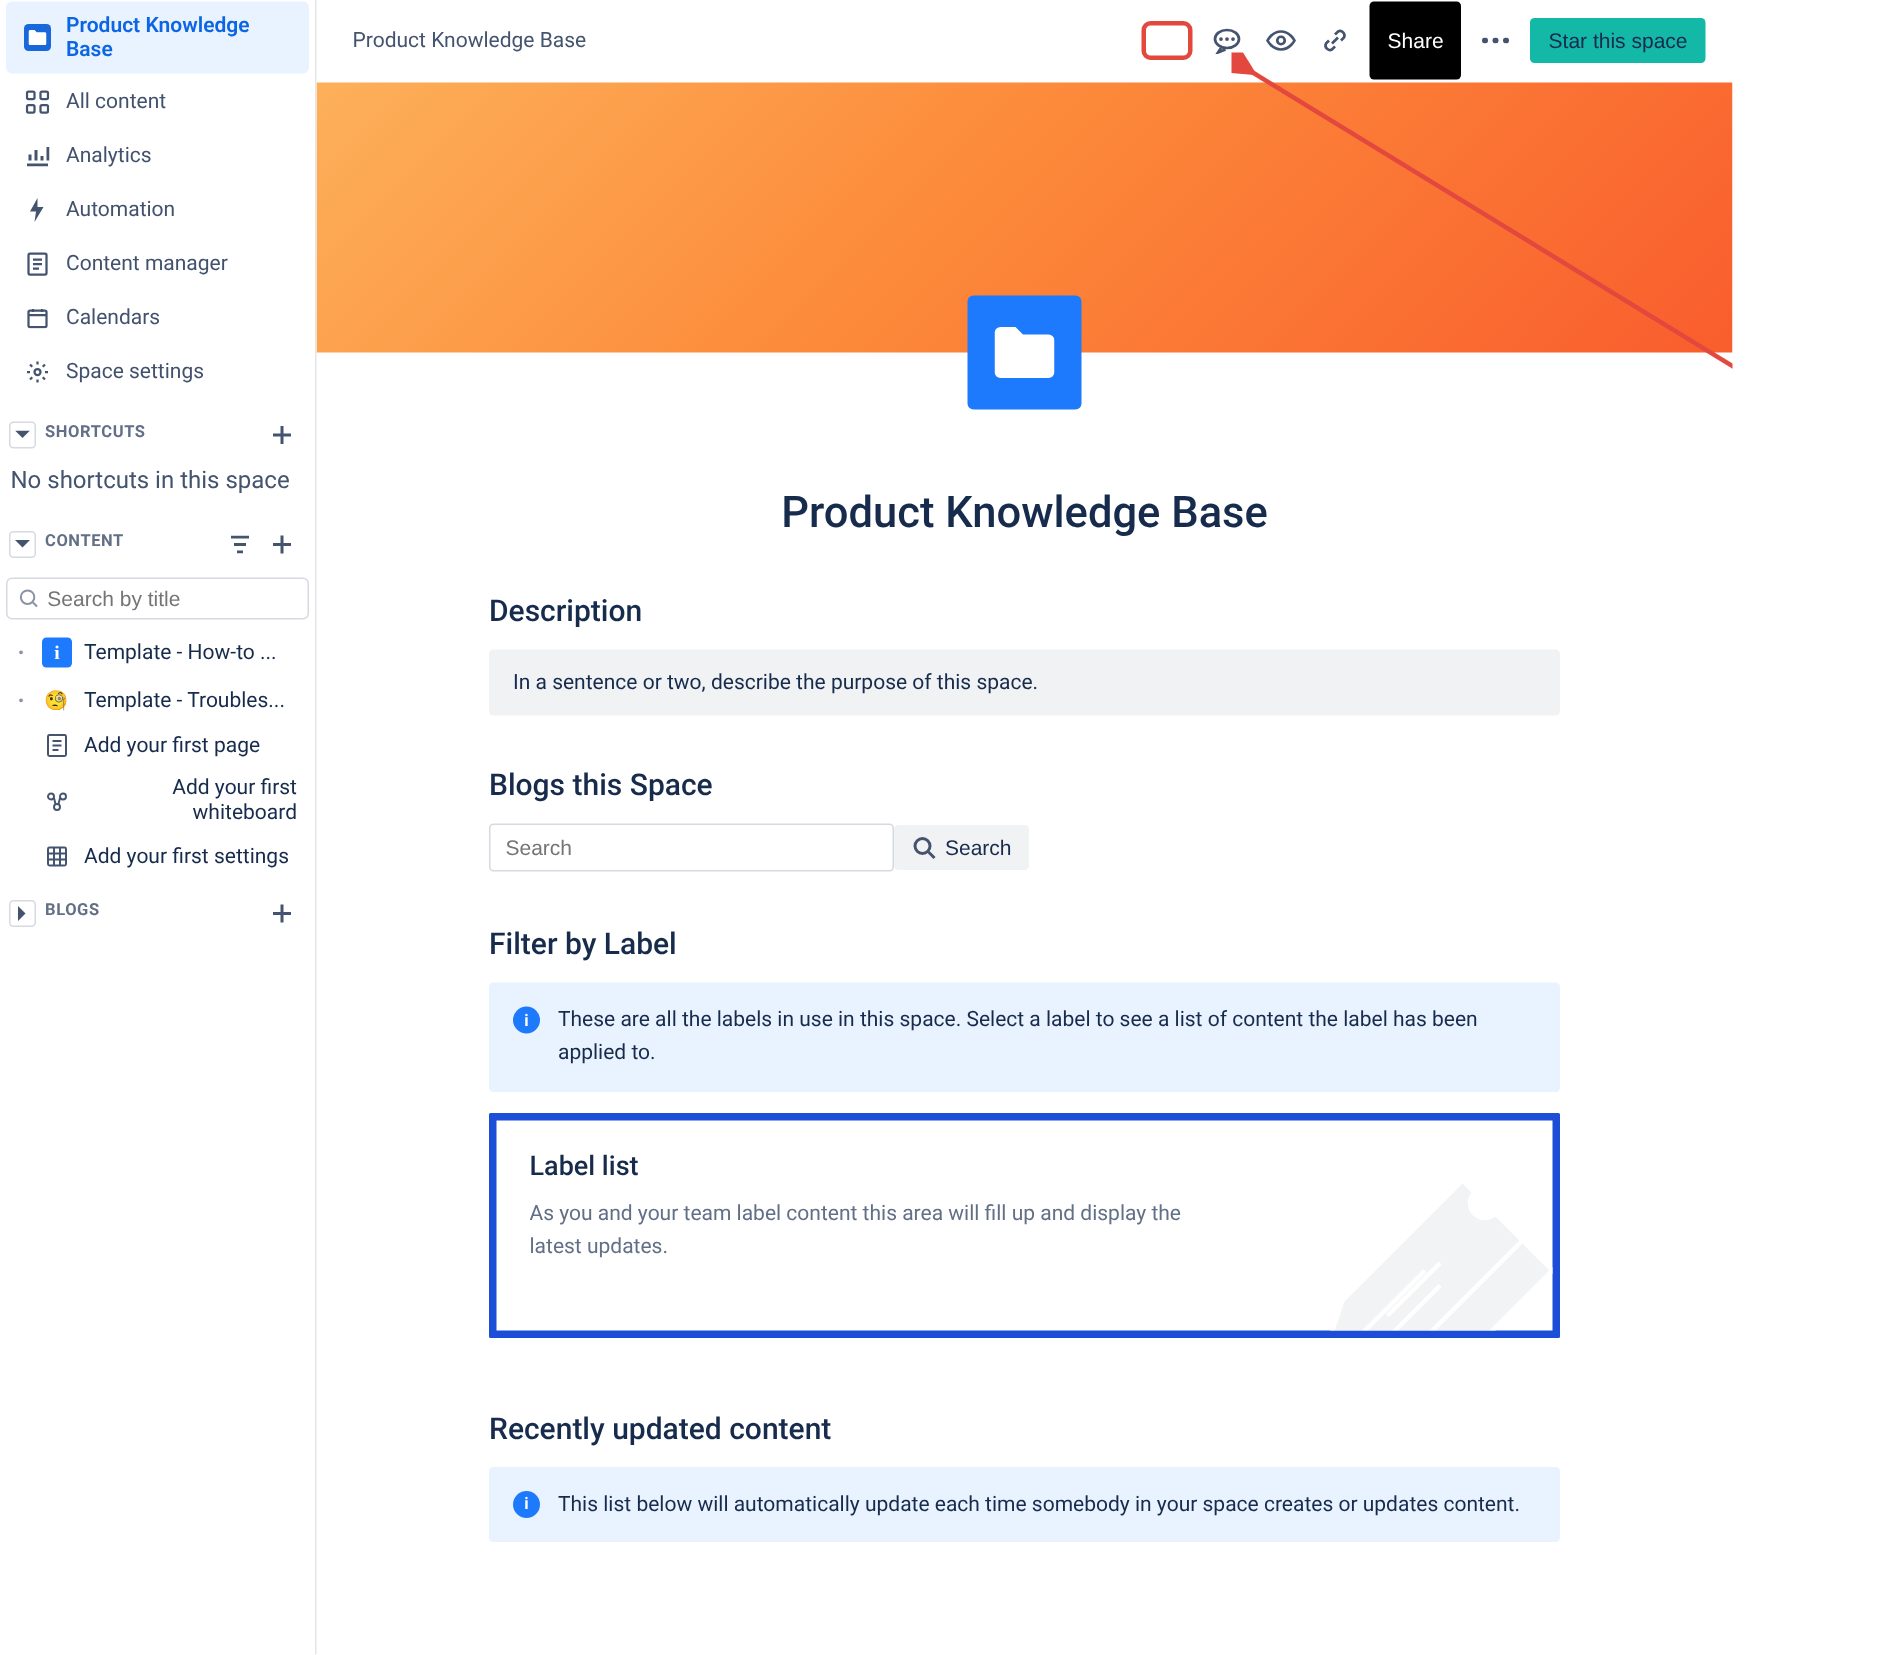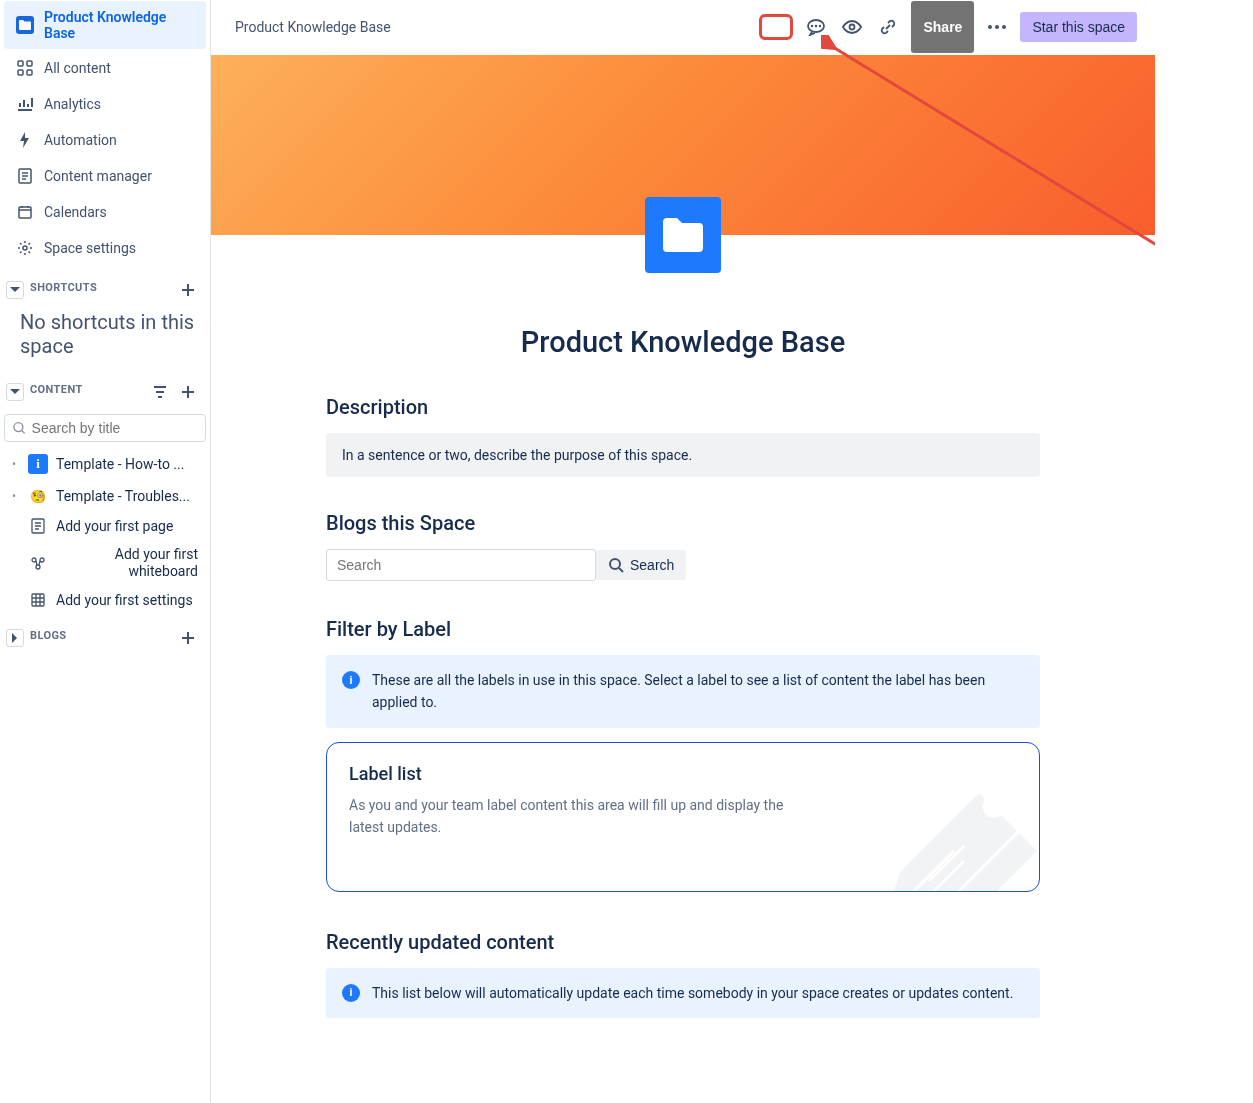--- a/index.html
+++ b/index.html
@@ -8,51 +8,51 @@
 .sidebar { width: 211px; border-right: 1px solid #e5e5e5; display: flex; flex-direction: column; background: #fff; }
 .sidebar-item { display: flex; align-items: center; padding: 8px 12px; gap: 10px; cursor: pointer; color: #42526E; border-radius: 4px; margin: 1px 4px; }
 .sidebar-item.selected { background: #E9F2FF; color: #0C66E4; font-weight: 600; }
 .sidebar-item .icon { width: 18px; height: 18px; display: flex; align-items: center; justify-content: center; flex-shrink: 0; }
 .sidebar-item.selected .icon-box { background: #1868DB; border-radius: 3px; width: 18px; height: 18px; display:flex; align-items:center; justify-content:center; }
 .section-header { display: flex; align-items: center; justify-content: space-between; padding: 14px 12px 6px 6px; }
 .section-header-left { display: flex; align-items: flex-start; gap: 6px; }
 .section-title { font-size: 11px; font-weight: 700; letter-spacing: 0.4px; color: #626F86; text-transform: uppercase; }
 .chevron-box { width: 18px; height: 18px; border: 1px solid #d5d9e0; border-radius: 3px; display:flex; align-items:center; justify-content:center; }
 .plus-btn, .filter-btn { width: 20px; height: 20px; display: flex; align-items: center; justify-content: center; color: #44546F; cursor: pointer; }
-.shortcuts-empty { padding: 4px 12px 10px 20px; color: #44546F; font-size: 20px; }
+.shortcuts-empty { padding: 4px 12px 10px 7px; color: #44546F; font-size: 16px; }
 .search-sidebar { margin: 6px 4px; border: 1px solid #d5d9e0; border-radius: 4px; padding: 5px 8px; display: flex; align-items: center; gap: 6px; }
 .search-sidebar input { border: none; outline: none; font-size: 14px; width: 100%; }
 .tree-item { display: flex; align-items: center; padding: 6px 12px; gap: 8px; cursor: pointer; color: #172B4D; }
 .tree-item .dot { color: #8993A5; font-size: 12px; width: 8px; }
 .tree-item .tree-icon { width: 20px; height: 20px; display:flex; align-items:center; justify-content:center; border-radius:3px; font-size:13px; flex-shrink:0; }
 .tree-item .tree-icon.blue { background: #1D7AFC; color:#fff; font-family: serif; font-weight:bold; }
 .tree-item .label { white-space: nowrap; overflow: hidden; text-overflow: ellipsis; max-width: 140px; }
 .tree-action { display: flex; align-items: center; padding: 6px 12px 6px 30px; gap: 10px; cursor: pointer; color: #172B4D; text-align: right; }
 .tree-action .icon { width: 16px; height: 16px; display:flex; align-items:center; justify-content:center; color:#44546F; }
 .main { flex: 1; display: flex; flex-direction: column; overflow: hidden; position: relative; }
 .topbar { height: 55px; display: flex; align-items: center; justify-content: space-between; padding: 0 18px 0 24px; border-bottom: 1px solid rgba(0,0,0,0); }
 .breadcrumb { color: #44546F; font-size: 14px; }
 .topbar-actions { display: flex; align-items: center; gap: 10px; }
 .icon-btn { width: 26px; height: 26px; display: flex; align-items: center; justify-content: center; cursor: pointer; color: #44546F; border-radius: 3px; }
 .edit-box { border: 3px solid #E2483D; border-radius: 6px; padding: 3px 14px; }
-.share-btn { background: #737373; color: #fff; border: none; border-radius: 3px; padding: 18px 12px; font-weight: 700; font-size: 14px; cursor: pointer; }
-.star-btn { background: #c4b5fd; border: none; border-radius: 3px; padding: 7px 12px; font-size: 14px; color: #172B4D; cursor: pointer; }
+.share-btn { background: #000000; color: #fff; border: none; border-radius: 3px; padding: 18px 12px; font-weight: 400; font-size: 14px; cursor: pointer; }
+.star-btn { background: #14b8a6; border: none; border-radius: 3px; padding: 7px 12px; font-size: 14px; color: #172B4D; cursor: pointer; }
 .banner { height: 180px; background: linear-gradient(135deg, #FDB05A 0%, #FC8A3A 45%, #F95D2D 100%); position: relative; }
 .space-icon { position: absolute; left: 50%; transform: translateX(-50%); top: 142px; width: 76px; height: 76px; background: #1D7AFC; border-radius: 4px; display:flex; align-items:center; justify-content:center; }
 .content { padding: 90px 0 40px 0; max-width: 714px; margin: 0 auto; }
 .page-title { text-align: center; font-size: 29px; font-weight: 500; color: #172B4D; margin-bottom: 36px; }
 .section-h2 { font-size: 20px; font-weight: 500; color: #172B4D; margin-bottom: 14px; }
 .desc-box { background: #F1F2F4; border-radius: 3px; padding: 14px 16px; color: #172B4D; margin-bottom: 34px; font-size: 14px; }
 .search-row { display: flex; align-items: center; margin-bottom: 36px; }
 .search-input { border: 1px solid #d5d9e0; border-radius: 3px; padding: 7px 10px; font-size: 14px; width: 270px; }
 .search-btn { background: #F1F2F4; border: none; border-radius: 3px; padding: 7px 12px; font-size: 14px; color: #172B4D; display:flex; align-items:center; gap:6px; cursor:pointer; }
 .info-panel { background: #E9F2FF; border-radius: 3px; padding: 14px 16px; display: flex; gap: 12px; color: #172B4D; font-size: 14px; margin-bottom: 14px; }
 .info-panel .info-icon { width: 18px; height: 18px; background: #1D7AFC; border-radius: 50%; flex-shrink: 0; display:flex; align-items:center; justify-content:center; color:#fff; font-size:11px; font-weight:bold; margin-top:2px; }
 .info-panel .info-text { line-height: 1.6; }
-.label-card { border: 1px solid #1d4ed8; border-radius: 13px; padding: 20px 22px; position: relative; min-height: 150px; margin-bottom: 38px; overflow:hidden; }
+.label-card { border: 5px solid #1d4ed8; border-radius: 1px; padding: 20px 22px; position: relative; min-height: 150px; margin-bottom: 48px; overflow:hidden; }
 .label-card h3 { font-size: 18px; font-weight: 500; margin-bottom: 10px; }
 .label-card p { color: #626F86; line-height: 1.6; max-width: 470px; }
 .tag-graphic { position: absolute; right: -10px; bottom: -30px; width: 170px; height: 170px; opacity: 0.9; }
 .arrow-annotation { position: absolute; pointer-events: none; z-index: 10; }
 svg { display: block; }
 </style>
 </head>
 <body>
 
 <div class="app">

